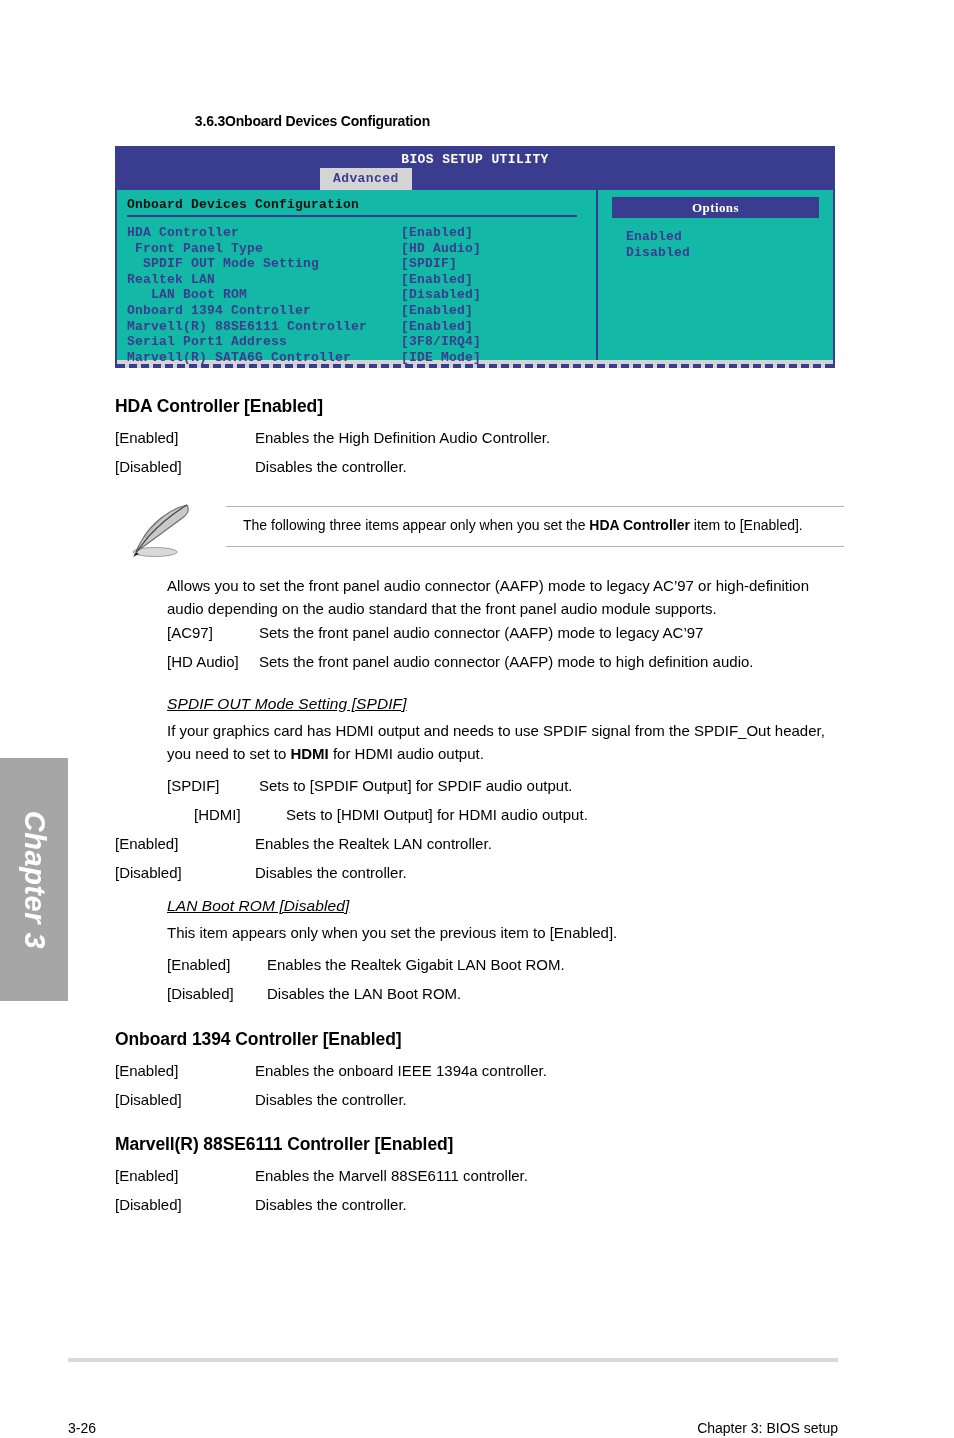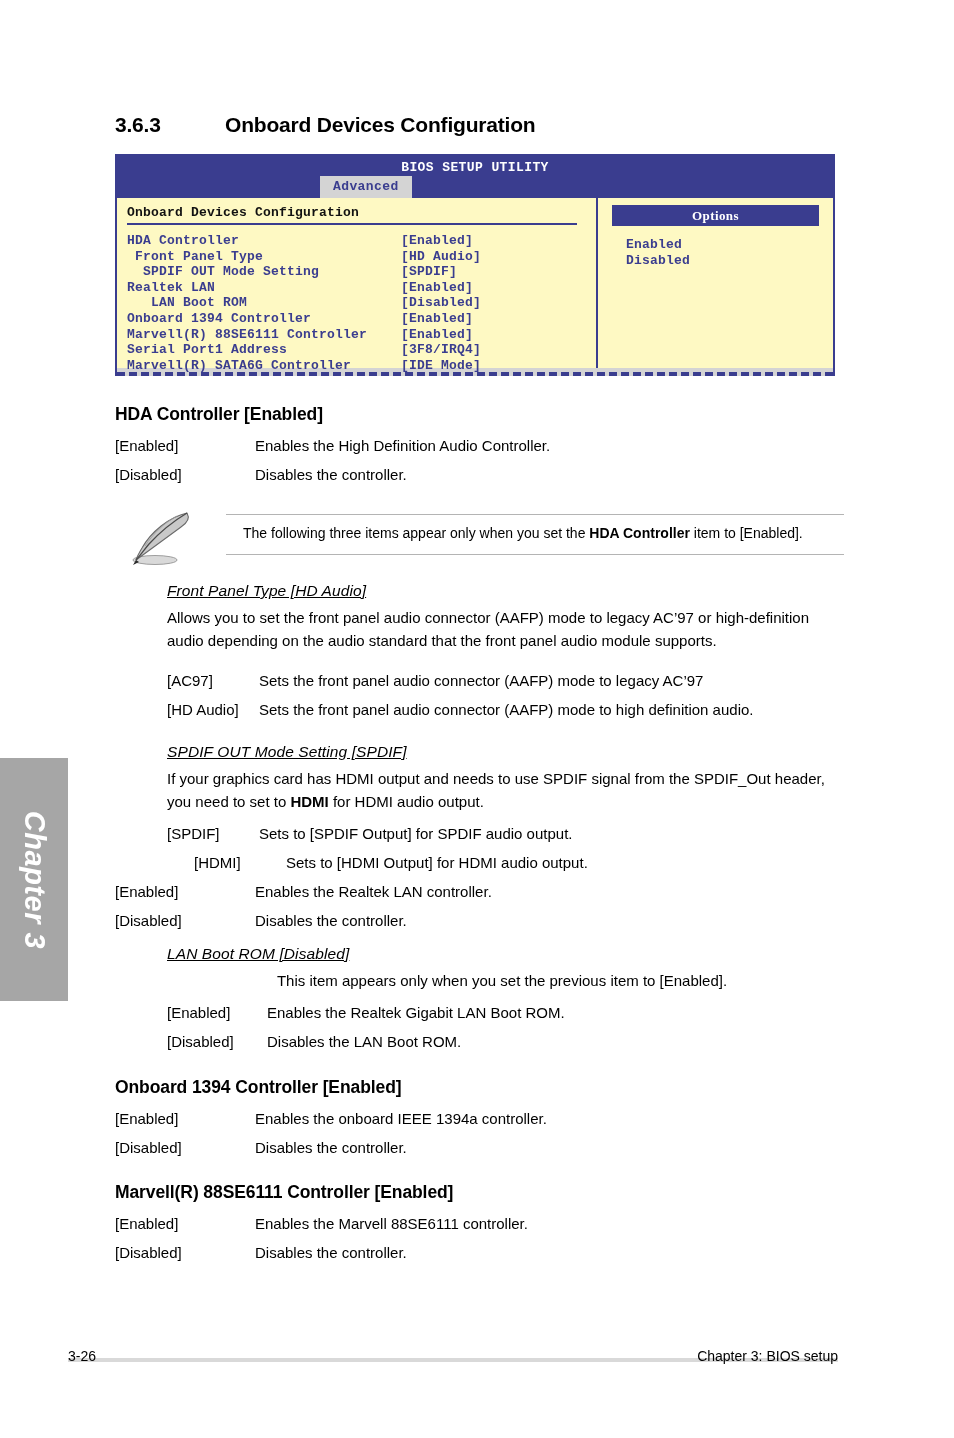--- a/index.html
+++ b/index.html
@@ -44,35 +44,36 @@
     left: 115px;
     top: 0;
     width: 722px;
   }
 
   
   .sec-head {
     display: flex;
     align-items: baseline;
     margin-top: 113px;
-    font-size: 21px;
+    font-size: 14px;
     font-weight: bold;
     letter-spacing: -0.2px;
+    text-align: right;
   }
   .sec-head .num { width: 110px; flex: none; }
   .sec-head .ttl { }
 
   
   #bios {
     margin-top: 17px;
     width: 720px;
     border: 2px solid #3a3d8f;
     border-bottom: none;
     box-sizing: border-box;
-    background: #fef9c3;
+    background: #14b8a6;
     font-family: "Liberation Mono", monospace;
     position: relative;
   }
   #bios-title {
     background: #3a3d8f;
     color: #ffffff;
     font-size: 13px;
     font-weight: bold;
     text-align: center;
     padding: 4px 0 1px;
@@ -227,21 +228,21 @@
     position: absolute;
     left: 68px;
     top: 1358px;
     width: 770px;
     height: 4px;
     background: #d9d9d9;
   }
   #footer {
     position: absolute;
     left: 68px;
-    top: 1348px;
+    top: 1420px;
     width: 770px;
     display: flex;
     justify-content: space-between;
     font-size: 14px;
     text-align: center;
   }
 </style>
 </head>
 <body>
 
@@ -308,23 +309,22 @@
       <path d="M62 3 C52 9 36 21 24 34 C19 40 15 46 11 50" fill="none" stroke="#4a4a4a" stroke-width="1.3"></path>
       <path d="M11 50 L8 55 L14 52 Z" fill="#2b2b2b"></path>
       <path d="M52 6 C40 12 28 24 20 36" fill="none" stroke="#9a9a9a" stroke-width="0.8"></path>
     </svg>
     <div id="note-text">
       <span>The following three items appear only when you set the </span><b>HDA Controller</b><span> item to [Enabled].</span>
     </div>
   </div>
 
   <div class="indent" style="margin-top:20px;">
-    <div class="sub-head">Front Panel Type [HD Audio]</div>
     <p class="para" style="margin-top:6px;">Allows you to set the front panel audio connector (AAFP) mode to legacy AC’97 or high-definition audio depending on the audio standard that the front panel audio module supports.</p>
-    <div class="desc-row" style="margin-top:20px;">
+    <div class="desc-row" style="margin-top:4px;">
       <span class="k" style="width:92px;">[AC97]</span>
       <span class="v">Sets the front panel audio connector (AAFP) mode to legacy AC’97</span>
     </div>
     <div class="desc-row" style="margin-top:12px;">
       <span class="k" style="width:92px;">[HD Audio]</span>
       <span class="v">Sets the front panel audio connector (AAFP) mode to high definition audio.</span>
     </div>
   </div>
 
   <div class="indent" style="margin-top:25px;">
@@ -346,21 +346,21 @@
       <span class="v">Enables the Realtek LAN controller.</span>
     </div>
     <div class="desc-row">
       <span class="k">[Disabled]</span>
       <span class="v">Disables the controller.</span>
     </div>
   </div>
 
   <div class="indent" style="margin-top:16px;">
     <div class="sub-head">LAN Boot ROM [Disabled]</div>
-    <p class="para" style="margin-top:6px;text-align:center;">This item appears only when you set the previous item to [Enabled].</p>
+    <p class="para" style="margin-top:6px;">This item appears only when you set the previous item to [Enabled].</p>
     <div class="desc-row" style="margin-top:12px;">
       <span class="k" style="width:100px;">[Enabled]</span>
       <span class="v">Enables the Realtek Gigabit LAN Boot ROM.</span>
     </div>
     <div class="desc-row" style="margin-top:12px;">
       <span class="k" style="width:100px;">[Disabled]</span>
       <span class="v">Disables the LAN Boot ROM.</span>
     </div>
   </div>
 

